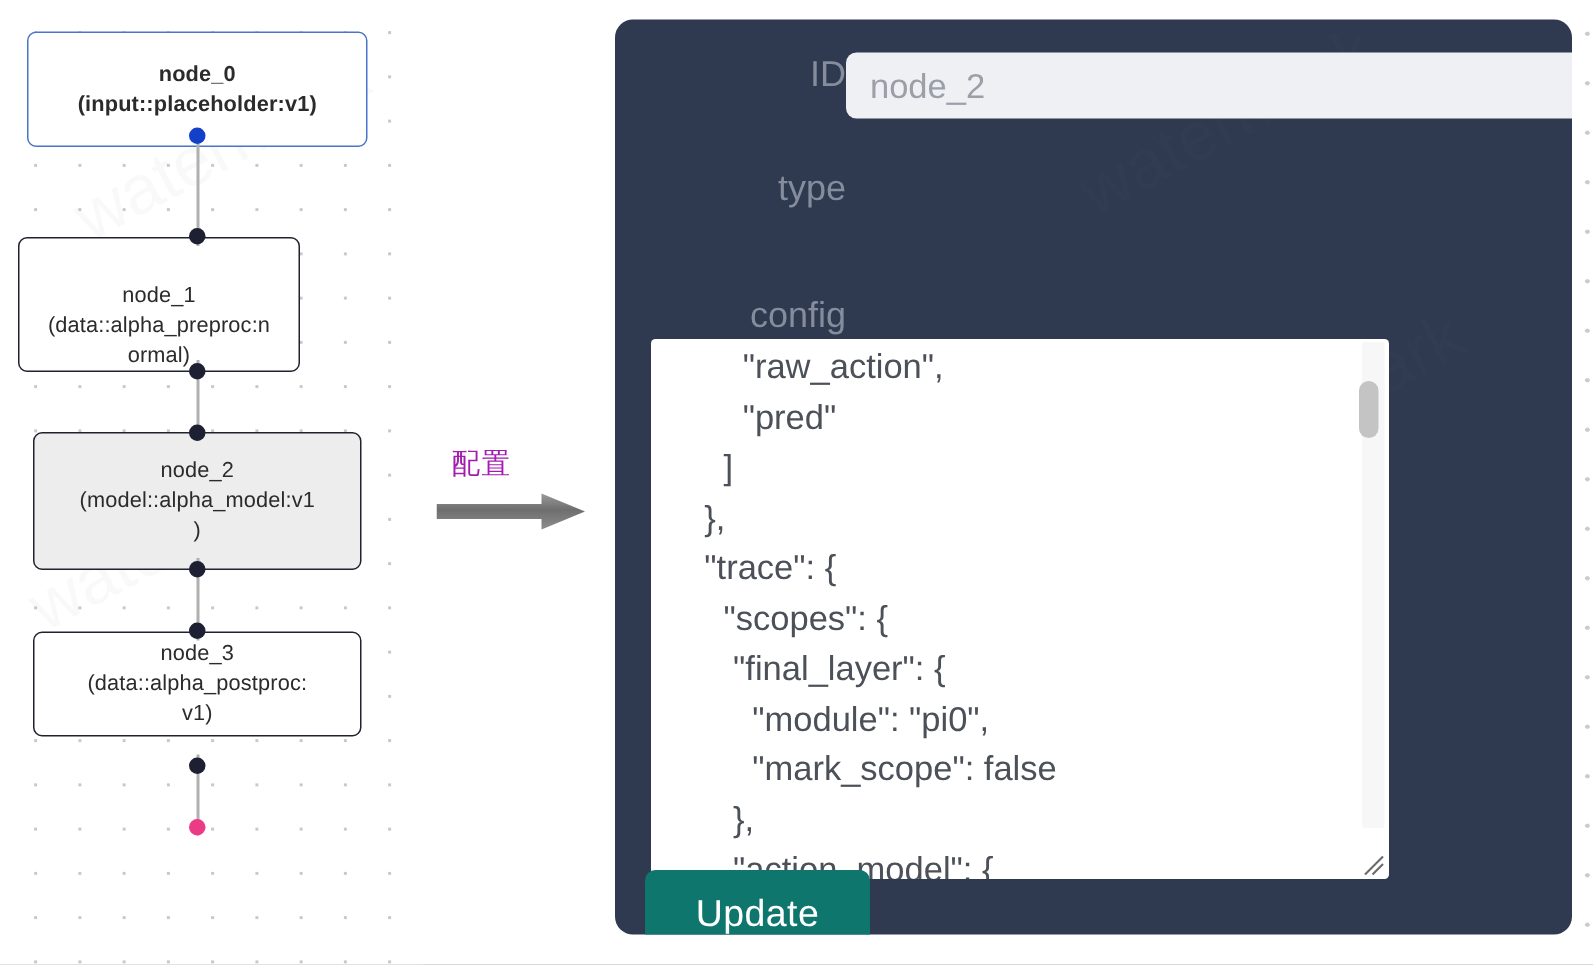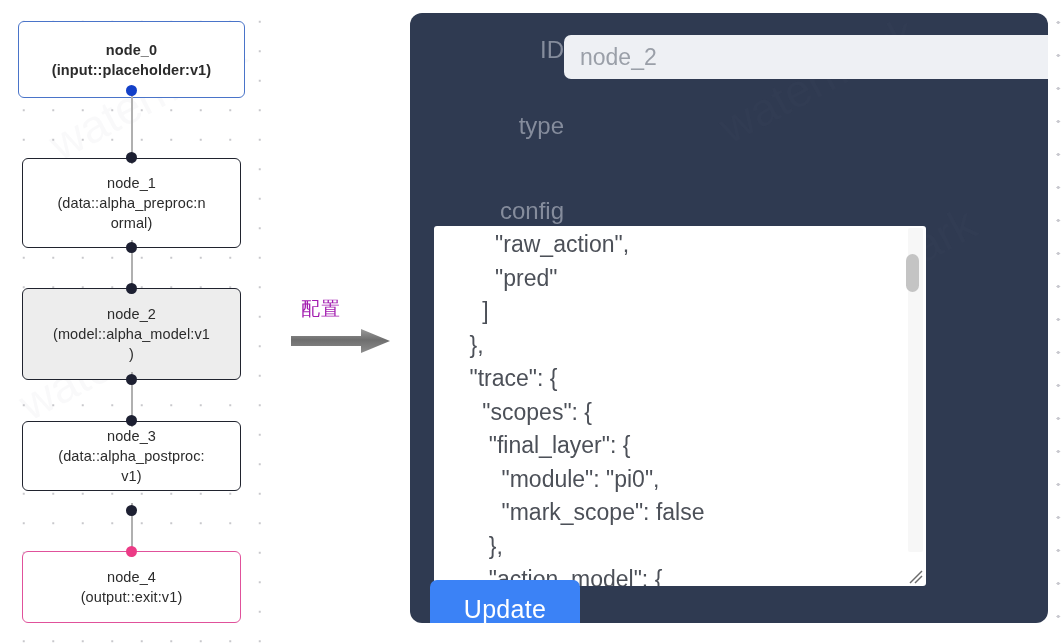--- a/index.html
+++ b/index.html
@@ -228,21 +228,21 @@
   }
   #config-resize-handle svg { display: block; }
 
   
   #update-button {
     position: absolute;
     left: 20px;
     top: 567px;
     width: 150px;
     height: 58px;
-    background: #3b82f6;
+    background: #0f766e;
     border: none;
     border-radius: 7px 7px 0 0;
     color: #ffffff;
     font-size: 25px;
     font-family: "Liberation Sans", sans-serif;
     letter-spacing: 0.3px;
     cursor: pointer;
     text-align: center;
     padding: 0;
     line-height: 50px;
@@ -272,21 +272,21 @@
     <div class="edge" style="left:131px; top:240px; height:54px;"></div>
     <div class="edge" style="left:131px; top:372px; height:55px;"></div>
     <div class="edge" style="left:131px; top:503px; height:54px;"></div>
 
     <div class="node blue" style="left:18px; top:21px; width:227px; height:77px;font-weight:bold;">
       <span class="node-label">node_0
 (input::placeholder:v1)</span>
     </div>
     <div class="handle blue" style="left:126px; top:85px;"></div>
 
-    <div class="node" style="left:22px; top:158px; width:219px; height:90px;">
+    <div class="node" style="left:12px; top:158px; width:188px; height:90px;align-items:flex-end;">
       <span class="node-label">node_1
 (data::alpha_preproc:n
 ormal)</span>
     </div>
     <div class="handle" style="left:126px; top:152px;"></div>
     <div class="handle" style="left:126px; top:242px;"></div>
 
     <div class="node sel" style="left:22px; top:288px; width:219px; height:92px;">
       <span class="node-label">node_2
 (model::alpha_model:v1
@@ -296,24 +296,20 @@
     <div class="handle" style="left:126px; top:374px;"></div>
 
     <div class="node" style="left:22px; top:421px; width:219px; height:70px;">
       <span class="node-label">node_3
 (data::alpha_postproc:
 v1)</span>
     </div>
     <div class="handle" style="left:126px; top:415px;"></div>
     <div class="handle" style="left:126px; top:505px;"></div>
 
-    <div class="node pink" style="left:22px; top:551px; width:219px; height:72px;">
-      <span class="node-label">node_4
-(output::exit:v1)</span>
-    </div>
     <div class="handle pink" style="left:126px; top:546px;"></div>
   </div>
 
   <div id="arrow-group">
     <div id="arrow-label">配置</div>
     <svg id="arrow-shape" viewBox="0 0 99 26" xmlns="http://www.w3.org/2000/svg">
       <defs>
         <linearGradient id="agrad" x1="0" y1="0" x2="0" y2="1">
           <stop offset="0%" stop-color="#9a9a9a"></stop>
           <stop offset="45%" stop-color="#6e6e6e"></stop>

